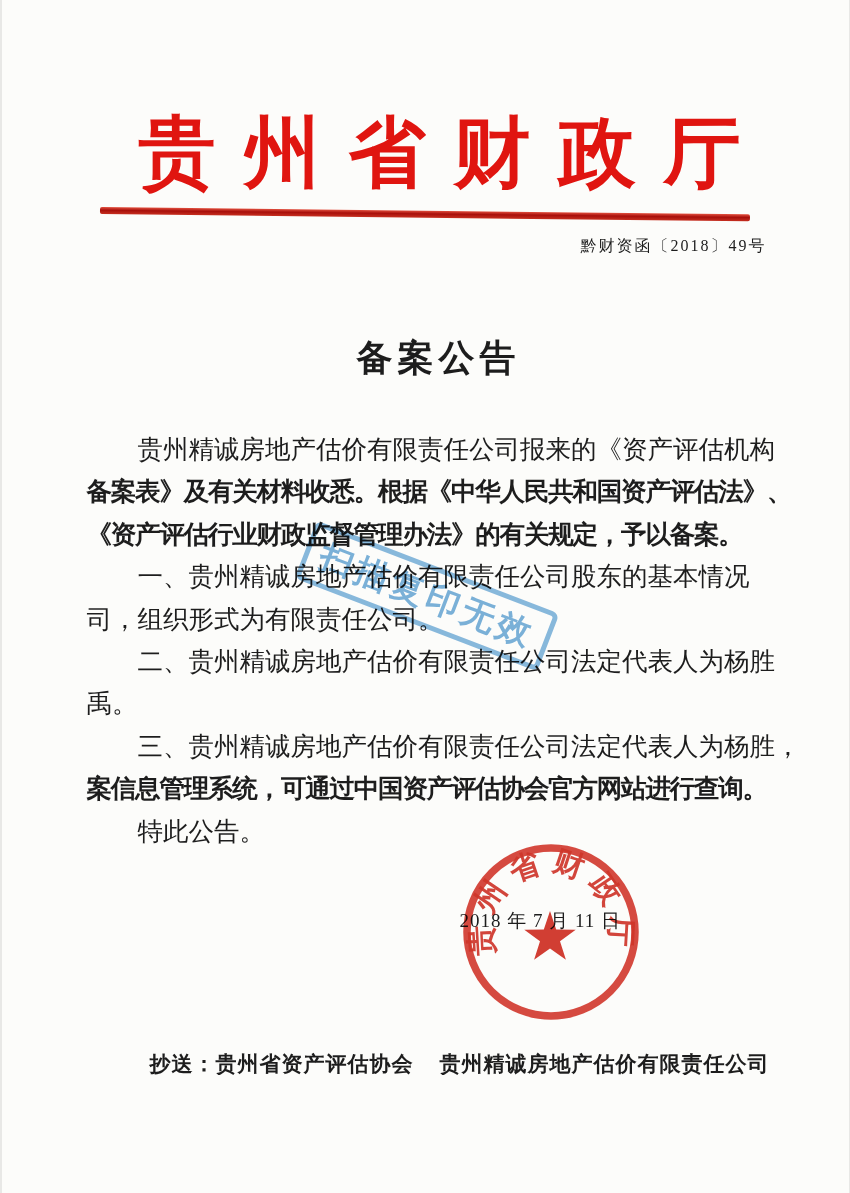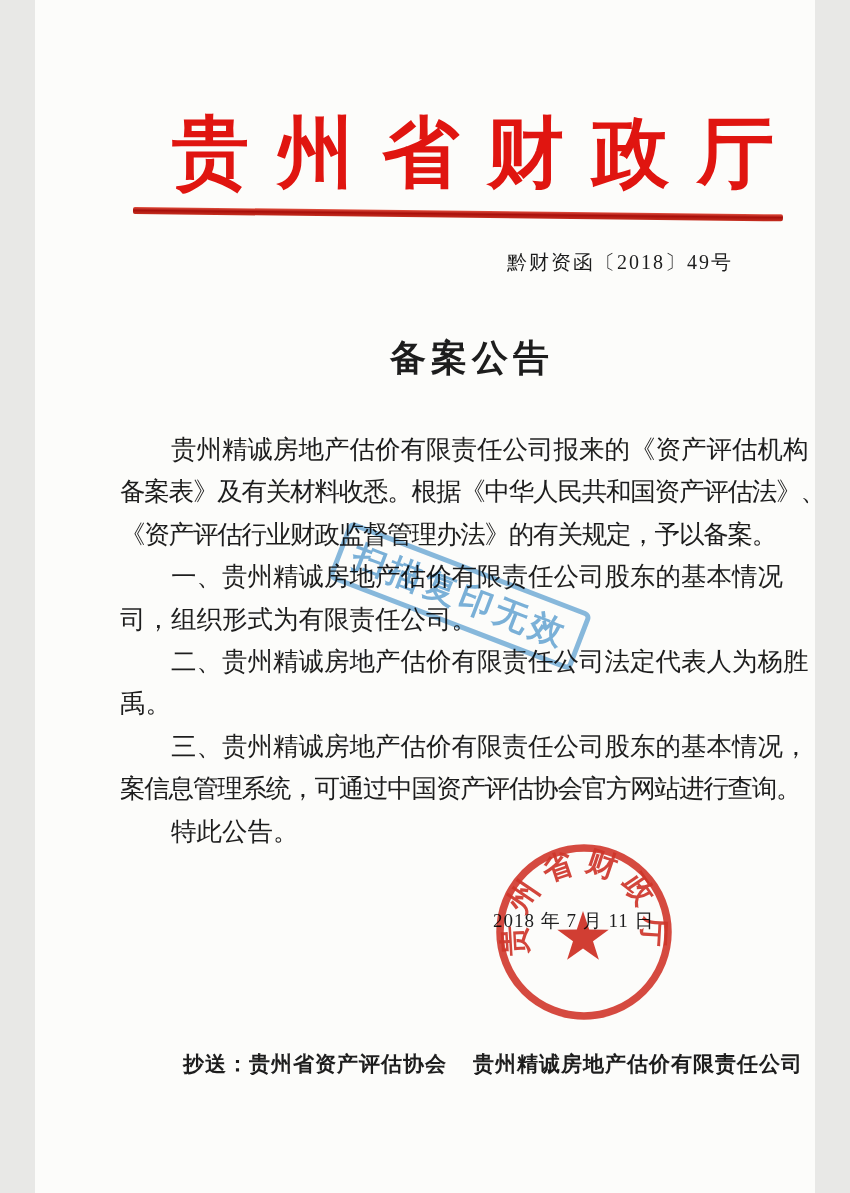--- a/index.html
+++ b/index.html
@@ -2,21 +2,21 @@
 <html><head>
 <meta charset="utf-8">
 <style>
   html,body{margin:0;padding:0;}
   body{
     background:#e8e8e6;
     font-family:"Liberation Serif","DejaVu Serif",serif;
   }
   .page{
     position:relative;
-    width:780px;height:1193px;
+    width:847px;height:1193px;
     margin:0 auto;
     background:#fcfcfa;
     overflow:hidden;
     color:#1d1d1d;
   }
   
   .agency{
     position:absolute;top:108px;left:0;width:850px;
     box-sizing:border-box;padding-left:54px;
     text-align:center;
@@ -26,43 +26,43 @@
     white-space:nowrap;
   }
   .red-rule{
     position:absolute;top:207px;left:98px;
     width:650px;height:7px;
     background:linear-gradient(#e2503f,#a80f0a 45%,#c62f20);
     transform:rotate(0.65deg);transform-origin:left center;
     border-radius:2px;
   }
   .doc-number{
-    position:absolute;top:249px;right:82px;
-    font-size:20px;letter-spacing:2px;
+    position:absolute;top:236px;right:82px;
+    font-size:16px;letter-spacing:2px;
     white-space:nowrap;
     margin-left:30px;
   }
   
   .doc-title{
     position:absolute;top:334px;left:12px;width:850px;
     text-align:center;
     font-size:36px;font-weight:bold;letter-spacing:5px;
     white-space:nowrap;
   }
   
   .body-text{
     position:absolute;top:429px;left:85px;width:690px;
   }
   .bline{
     height:42.4px;line-height:42.4px;
     font-size:25.5px;
     white-space:nowrap;
   }
   .bline.ind{text-indent:51px;}
-  .bline.tight{letter-spacing:-1.2px;}
+  .bline.tight{letter-spacing:-1.2px;font-weight:bold;}
   .date-line{
     position:absolute;top:908px;left:458px;
     font-size:19px;letter-spacing:1px;
     white-space:nowrap;
   }
   
   .watermark{
     position:absolute;left:295px;top:565px;
     width:260px;height:62px;
     box-sizing:border-box;
@@ -108,21 +108,21 @@
   <div class="doc-title">备案公告</div>
 
   <div class="body-text">
     <div class="bline ind">贵州精诚房地产估价有限责任公司报来的《资产评估机构</div>
     <div class="bline tight">备案表》及有关材料收悉。根据《中华人民共和国资产评估法》、</div>
     <div class="bline tight">《资产评估行业财政监督管理办法》的有关规定，予以备案。</div>
     <div class="bline ind">一、贵州精诚房地产估价有限责任公司股东的基本情况</div>
     <div class="bline">司，组织形式为有限责任公司。</div>
     <div class="bline ind">二、贵州精诚房地产估价有限责任公司法定代表人为杨胜</div>
     <div class="bline">禹。</div>
-    <div class="bline ind">三、贵州精诚房地产估价有限责任公司股东的基本情况，</div>
+    <div class="bline ind">三、贵州精诚房地产估价有限责任公司法定代表人为杨胜，</div>
     <div class="bline tight">案信息管理系统，可通过中国资产评估协会官方网站进行查询。</div>
     <div class="bline ind">特此公告。</div>
   </div>
 
   <div class="date-line">2018 年 7 月 11 日</div>
 
   <div class="watermark">
     <span>扫描复印无效</span>
   </div>
 

